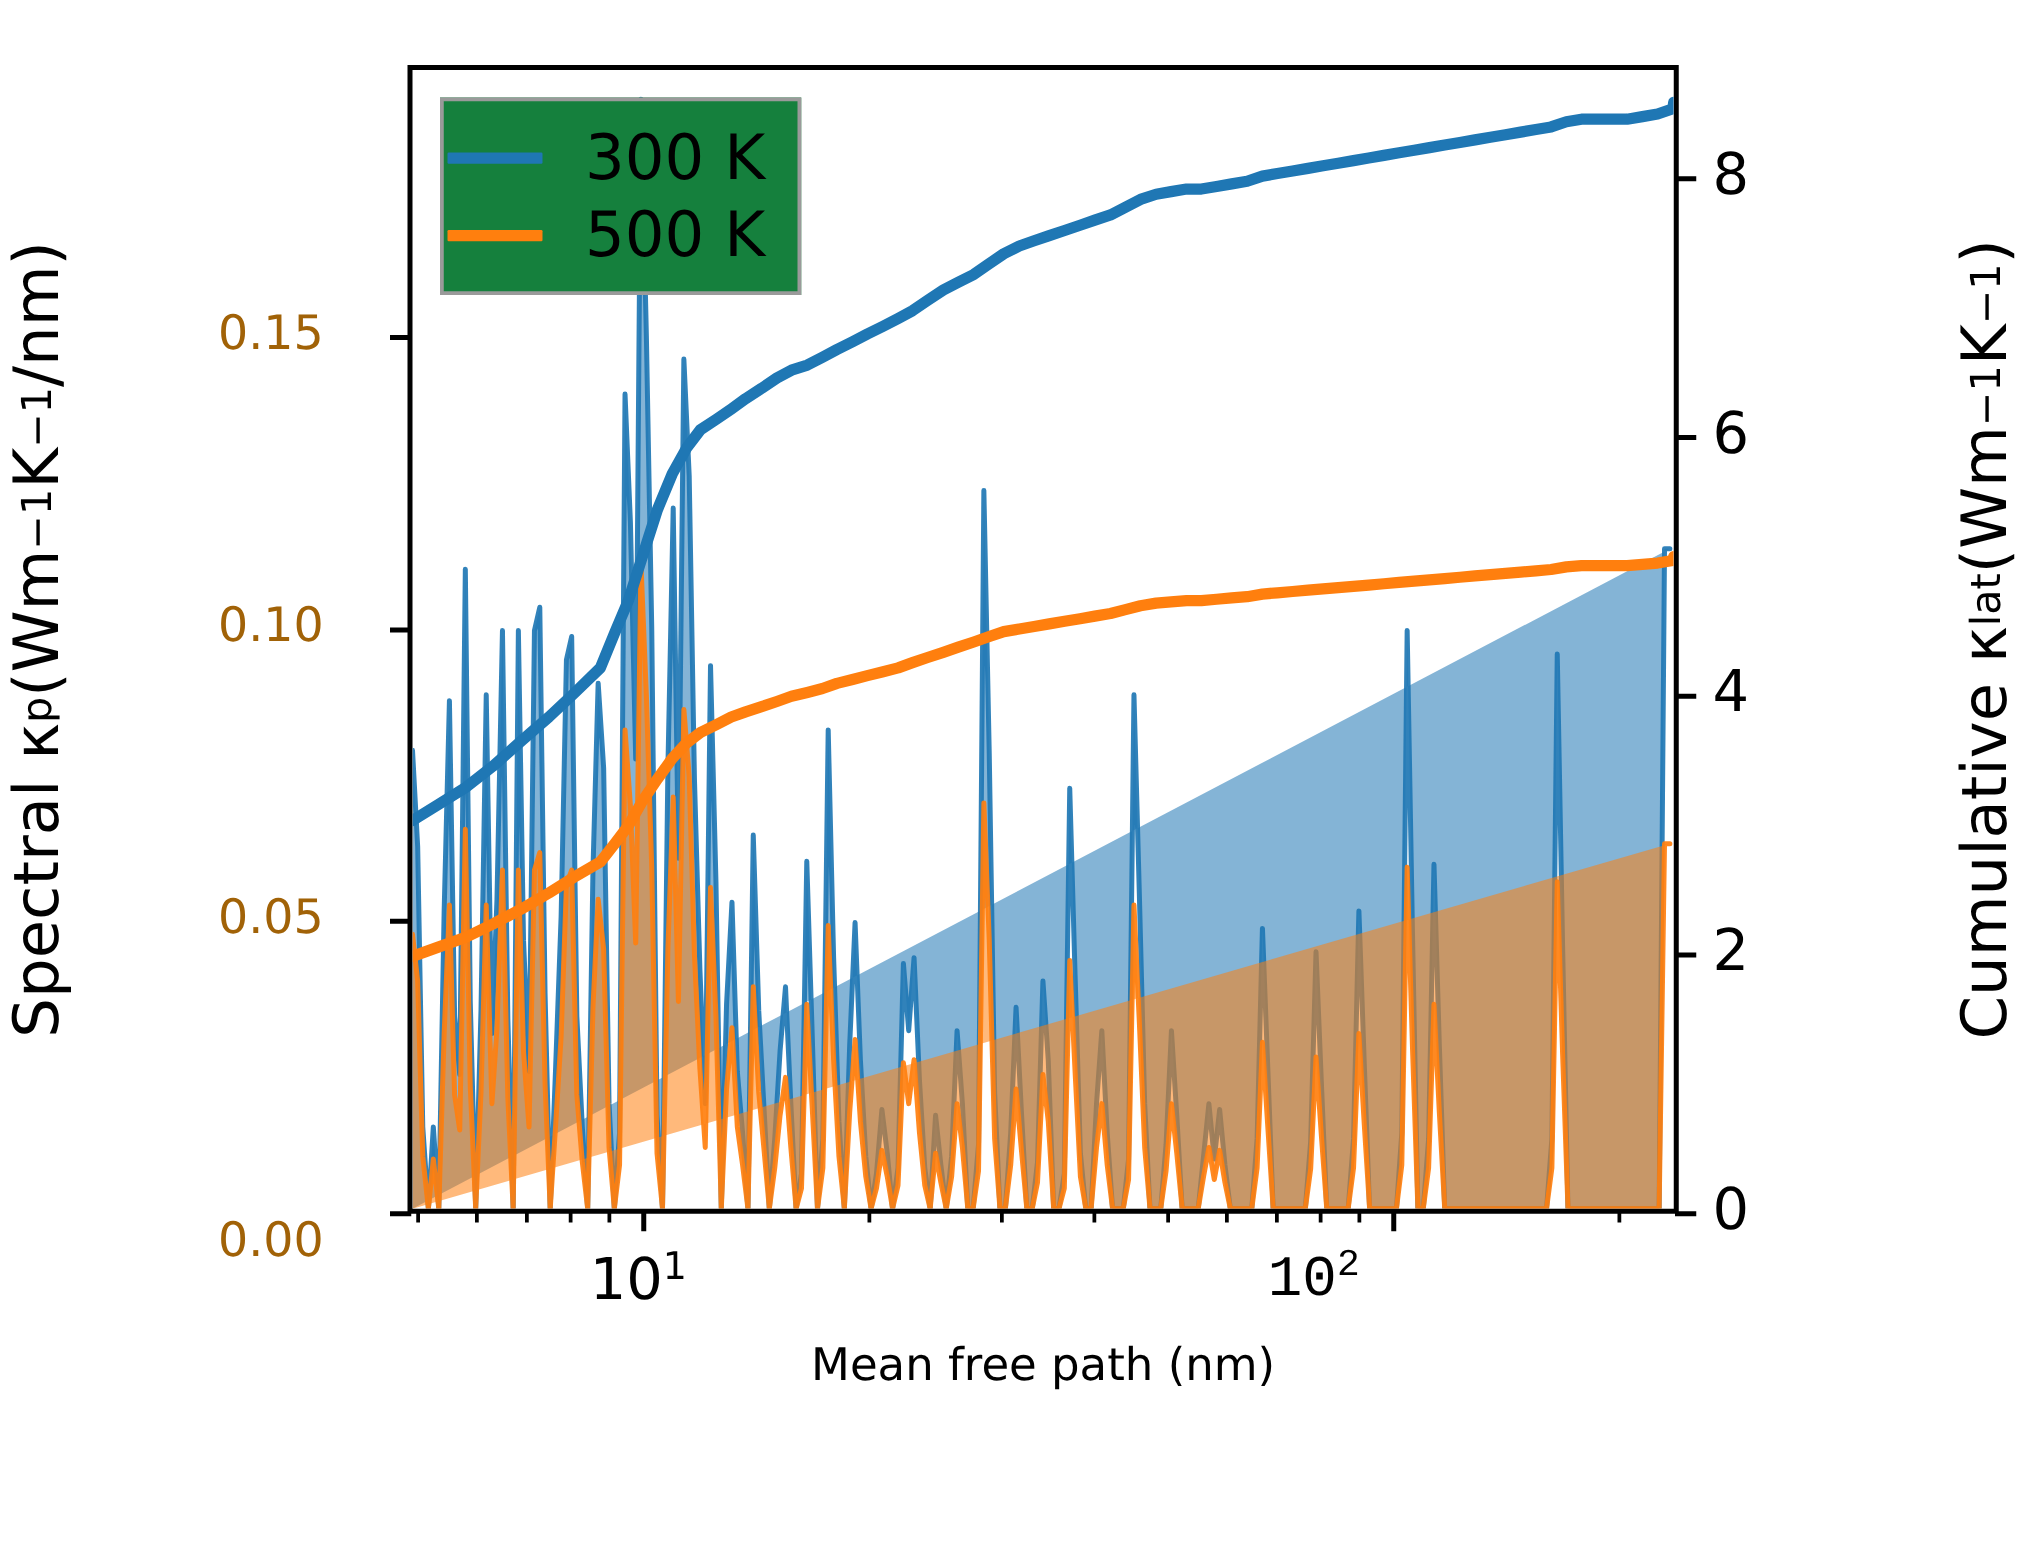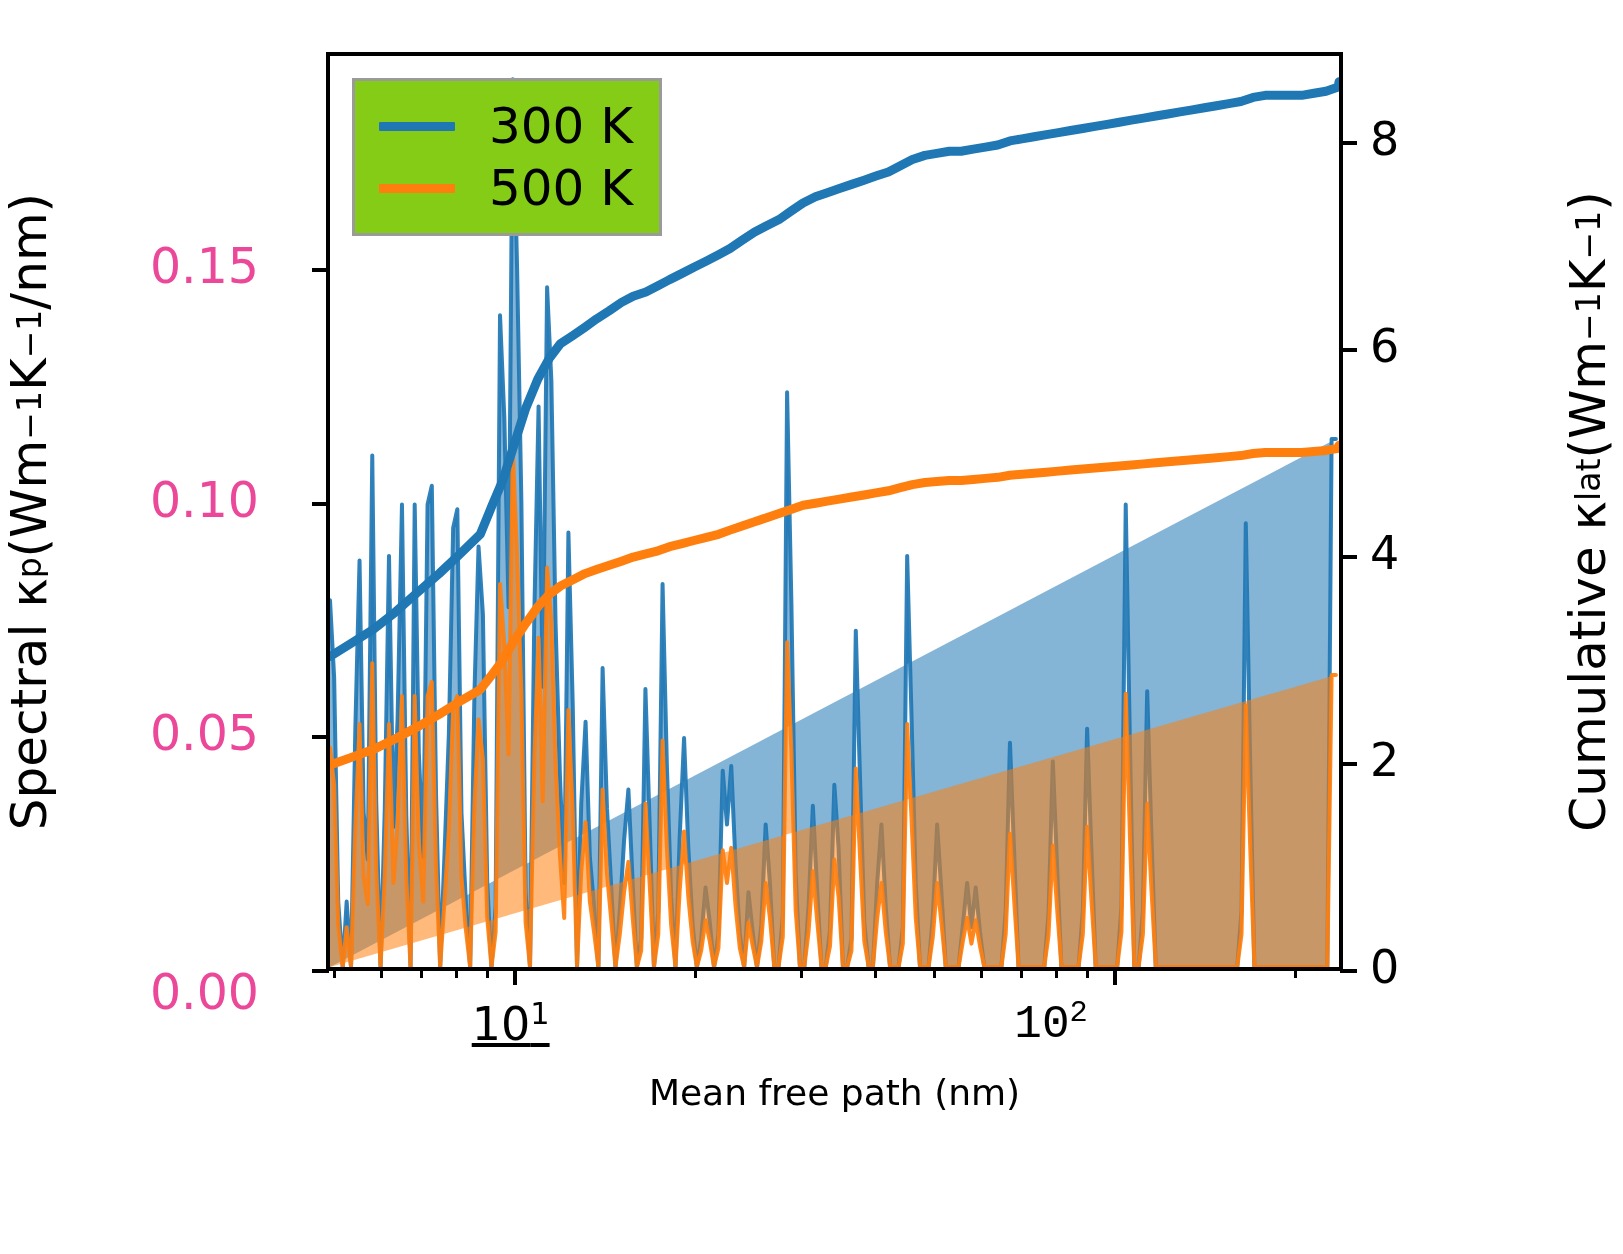--- a/index.html
+++ b/index.html
@@ -13,21 +13,21 @@
   #plot-svg{position:absolute;left:0;top:0;}
 
   
   .tick{position:absolute;background:#000;}
   .tick.y-major{width:17px;height:4px;left:-18px;}
   .tick.y2-major{width:17px;height:4px;right:-18px;}
   .tick.x-major{height:17px;width:4px;bottom:-18px;}
   .tick.x-minor{height:10px;width:3px;bottom:-11px;}
 
   
-  .ylabel-tick{position:absolute;right:1364px;font-size:49px;color:#ec4899;
+  .ylabel-tick{position:absolute;right:1364px;font-size:38px;color:#a16207;
                transform:translateY(-50%);white-space:nowrap;}
   .y2label-tick{position:absolute;left:1370px;font-size:46px;color:#000;
                 transform:translateY(-50%);white-space:nowrap;}
   .xlabel-tick{position:absolute;top:996px;font-size:46px;color:#000;
                transform:translateX(-50%);white-space:nowrap;}
   .xlabel-tick sup{font-size:0.66em;vertical-align:super;}
 
   
   #ylabel-left{position:absolute;left:-6px;top:52px;width:919px;height:70px;
                transform-origin:0 0;transform:rotate(-90deg) translate(-919px,0);
@@ -37,21 +37,21 @@
                 transform-origin:0 0;transform:rotate(-90deg) translate(-919px,0);
                 display:flex;align-items:center;justify-content:center;
                 font-size:50px;color:#000;white-space:nowrap;}
   #xlabel{position:absolute;left:326px;top:1072px;width:1017px;text-align:center;
           font-size:36px;color:#000;white-space:nowrap;}
   sub{font-size:0.66em;vertical-align:sub;}
   sup{font-size:0.66em;vertical-align:super;}
 
   
   #legend{position:absolute;left:352px;top:78px;border:3px solid #9a9a9a;
-          background:#84cc16;padding:14px 26px 14px 24px;z-index:6;}
+          background:#15803d;padding:14px 26px 14px 3px;z-index:6;}
   .legend-row{display:flex;align-items:center;height:62px;}
   .legend-swatch{width:76px;height:9px;border-radius:1px;margin-right:34px;}
   .legend-text{font-size:50px;color:#000;white-space:nowrap;}
 </style>
 </head>
 <body>
 
 <div id="figure">
 
   <div id="ylabel-left">
@@ -83,21 +83,21 @@
       <div class="ylabel-tick" style="top: 266.231px;">0.15</div>
     </div>
   <div id="y-right-ticklabels">
       <div class="y2label-tick" style="top: 967px;">0</div>
       <div class="y2label-tick" style="top: 759.955px;">2</div>
       <div class="y2label-tick" style="top: 552.909px;">4</div>
       <div class="y2label-tick" style="top: 345.864px;">6</div>
       <div class="y2label-tick" style="top: 138.818px;">8</div>
     </div>
   <div id="x-ticklabels">
-      <div class="xlabel-tick" style="left: 510.664px; text-decoration: underline;"><span>10</span><sup>1</sup></div>
+      <div class="xlabel-tick" style="left: 510.664px;"><span>10</span><sup>1</sup></div>
       <div class="xlabel-tick" style="left: 1051px; font-family: Liberation Mono, monospace;"><span>10</span><sup>2</sup></div>
     </div>
 
   <div id="plot-frame">
     <div id="plot-clip">
       <svg id="plot-svg" width="1009" height="911" viewBox="0 0 1009 911" preserveAspectRatio="none">
           <g>
             <path d="M0.00 911.00 L0.00 544.26 L4.14 621.35 L8.21 845.59 L12.72 911.00 L16.66 845.59 L21.02 911.00 L25.32 672.74 L29.54 504.55 L33.69 756.83 L37.78 803.55 L42.26 399.44 L46.21 745.15 L50.54 911.00 L54.80 752.16 L58.99 499.88 L63.53 770.85 L67.58 663.39 L71.97 448.49 L76.28 759.17 L80.53 911.00 L84.70 448.49 L88.81 696.10 L93.23 801.21 L97.56 448.49 L101.83 429.81 L106.03 738.14 L110.16 911.00 L114.56 796.54 L118.89 677.41 L123.15 471.85 L127.34 453.16 L131.47 756.83 L135.84 845.59 L140.14 911.00 L144.37 640.04 L148.53 490.54 L152.91 558.28 L157.23 826.91 L161.47 911.00 L165.64 850.27 L170.02 259.28 L174.33 362.06 L178.57 551.27 L182.74 23.36 L187.10 212.57 L191.39 446.16 L195.61 836.25 L200.00 911.00 L204.32 558.28 L208.57 350.38 L212.75 630.69 L217.09 231.25 L221.36 324.69 L225.56 567.62 L229.92 719.46 L234.20 826.91 L238.41 476.52 L242.76 649.38 L247.03 911.00 L251.24 747.49 L255.58 665.73 L259.85 801.21 L264.05 850.27 L268.36 911.00 L272.61 612.01 L276.97 752.16 L281.26 831.58 L285.47 911.00 L289.80 854.94 L294.05 784.86 L298.40 733.47 L302.68 826.91 L306.89 911.00 L311.19 882.97 L315.42 633.03 L319.73 770.85 L323.98 911.00 L328.30 854.94 L332.56 527.91 L336.89 710.11 L341.15 840.92 L345.48 911.00 L349.74 780.19 L354.06 682.08 L358.31 791.87 L362.63 868.95 L366.87 911.00 L371.17 882.97 L375.53 831.58 L379.81 866.62 L384.03 911.00 L388.41 878.30 L392.72 714.78 L396.96 768.51 L401.24 710.11 L405.57 808.22 L409.82 878.30 L414.12 911.00 L418.44 836.25 L422.70 875.96 L426.99 911.00 L431.31 868.95 L435.66 768.51 L439.93 826.91 L444.24 911.00 L448.47 911.00 L452.82 859.61 L457.09 336.37 L461.39 546.60 L465.70 817.56 L469.95 911.00 L474.29 911.00 L478.56 850.27 L482.85 749.82 L487.15 833.92 L491.46 911.00 L495.77 911.00 L500.01 873.63 L504.34 728.80 L508.60 791.87 L512.93 911.00 L517.19 911.00 L521.46 882.97 L525.79 574.63 L530.06 724.13 L534.32 866.62 L538.65 911.00 L542.90 911.00 L547.22 826.91 L551.46 768.51 L555.76 850.27 L560.05 911.00 L564.33 911.00 L568.60 911.00 L572.86 871.29 L577.17 499.88 L581.46 658.72 L585.74 826.91 L590.00 911.00 L594.30 911.00 L598.58 911.00 L602.85 859.61 L607.15 768.51 L611.42 836.25 L615.73 911.00 L620.02 911.00 L624.28 911.00 L628.57 911.00 L632.84 868.95 L637.12 826.91 L641.43 871.29 L645.71 831.58 L649.96 875.96 L654.28 911.00 L658.56 911.00 L662.82 911.00 L667.13 911.00 L671.41 911.00 L675.69 854.94 L679.95 686.75 L684.25 798.88 L688.52 911.00 L692.83 911.00 L697.10 911.00 L701.38 911.00 L705.66 911.00 L709.97 911.00 L714.25 911.00 L718.52 857.27 L722.82 705.44 L727.11 810.56 L731.40 911.00 L735.68 911.00 L739.95 911.00 L744.25 911.00 L748.53 911.00 L752.83 854.94 L757.12 672.74 L761.40 794.21 L765.68 911.00 L769.99 911.00 L774.27 911.00 L778.56 911.00 L782.87 911.00 L787.15 911.00 L791.44 850.27 L795.73 448.49 L800.00 691.43 L804.30 911.00 L808.60 911.00 L812.90 854.94 L817.18 635.36 L821.47 780.19 L825.76 911.00 L830.05 911.00 L834.35 911.00 L838.62 911.00 L842.93 911.00 L847.21 911.00 L851.49 911.00 L855.79 911.00 L860.08 911.00 L864.35 911.00 L868.64 911.00 L872.93 911.00 L877.21 911.00 L881.51 911.00 L885.80 911.00 L890.09 911.00 L894.37 911.00 L898.65 911.00 L902.94 911.00 L907.23 911.00 L911.51 854.94 L915.80 467.18 L920.08 700.77 L924.37 911.00 L928.66 911.00 L932.96 911.00 L937.24 911.00 L941.54 911.00 L945.82 911.00 L950.12 911.00 L954.41 911.00 L958.70 911.00 L963.00 911.00 L967.29 911.00 L971.58 911.00 L975.87 911.00 L980.16 911.00 L984.45 911.00 L988.74 911.00 L993.03 911.00 L997.32 911.00 L1001.61 383.09 L1005.90 383.09 L1009.00 NaN L1009.00 911.00 Z" fill="#1f77b4" fill-opacity="0.55" stroke="none"></path>
             <path d="M0.00 544.26 L4.14 621.35 L8.21 845.59 L12.72 911.00 L16.66 845.59 L21.02 911.00 L25.32 672.74 L29.54 504.55 L33.69 756.83 L37.78 803.55 L42.26 399.44 L46.21 745.15 L50.54 911.00 L54.80 752.16 L58.99 499.88 L63.53 770.85 L67.58 663.39 L71.97 448.49 L76.28 759.17 L80.53 911.00 L84.70 448.49 L88.81 696.10 L93.23 801.21 L97.56 448.49 L101.83 429.81 L106.03 738.14 L110.16 911.00 L114.56 796.54 L118.89 677.41 L123.15 471.85 L127.34 453.16 L131.47 756.83 L135.84 845.59 L140.14 911.00 L144.37 640.04 L148.53 490.54 L152.91 558.28 L157.23 826.91 L161.47 911.00 L165.64 850.27 L170.02 259.28 L174.33 362.06 L178.57 551.27 L182.74 23.36 L187.10 212.57 L191.39 446.16 L195.61 836.25 L200.00 911.00 L204.32 558.28 L208.57 350.38 L212.75 630.69 L217.09 231.25 L221.36 324.69 L225.56 567.62 L229.92 719.46 L234.20 826.91 L238.41 476.52 L242.76 649.38 L247.03 911.00 L251.24 747.49 L255.58 665.73 L259.85 801.21 L264.05 850.27 L268.36 911.00 L272.61 612.01 L276.97 752.16 L281.26 831.58 L285.47 911.00 L289.80 854.94 L294.05 784.86 L298.40 733.47 L302.68 826.91 L306.89 911.00 L311.19 882.97 L315.42 633.03 L319.73 770.85 L323.98 911.00 L328.30 854.94 L332.56 527.91 L336.89 710.11 L341.15 840.92 L345.48 911.00 L349.74 780.19 L354.06 682.08 L358.31 791.87 L362.63 868.95 L366.87 911.00 L371.17 882.97 L375.53 831.58 L379.81 866.62 L384.03 911.00 L388.41 878.30 L392.72 714.78 L396.96 768.51 L401.24 710.11 L405.57 808.22 L409.82 878.30 L414.12 911.00 L418.44 836.25 L422.70 875.96 L426.99 911.00 L431.31 868.95 L435.66 768.51 L439.93 826.91 L444.24 911.00 L448.47 911.00 L452.82 859.61 L457.09 336.37 L461.39 546.60 L465.70 817.56 L469.95 911.00 L474.29 911.00 L478.56 850.27 L482.85 749.82 L487.15 833.92 L491.46 911.00 L495.77 911.00 L500.01 873.63 L504.34 728.80 L508.60 791.87 L512.93 911.00 L517.19 911.00 L521.46 882.97 L525.79 574.63 L530.06 724.13 L534.32 866.62 L538.65 911.00 L542.90 911.00 L547.22 826.91 L551.46 768.51 L555.76 850.27 L560.05 911.00 L564.33 911.00 L568.60 911.00 L572.86 871.29 L577.17 499.88 L581.46 658.72 L585.74 826.91 L590.00 911.00 L594.30 911.00 L598.58 911.00 L602.85 859.61 L607.15 768.51 L611.42 836.25 L615.73 911.00 L620.02 911.00 L624.28 911.00 L628.57 911.00 L632.84 868.95 L637.12 826.91 L641.43 871.29 L645.71 831.58 L649.96 875.96 L654.28 911.00 L658.56 911.00 L662.82 911.00 L667.13 911.00 L671.41 911.00 L675.69 854.94 L679.95 686.75 L684.25 798.88 L688.52 911.00 L692.83 911.00 L697.10 911.00 L701.38 911.00 L705.66 911.00 L709.97 911.00 L714.25 911.00 L718.52 857.27 L722.82 705.44 L727.11 810.56 L731.40 911.00 L735.68 911.00 L739.95 911.00 L744.25 911.00 L748.53 911.00 L752.83 854.94 L757.12 672.74 L761.40 794.21 L765.68 911.00 L769.99 911.00 L774.27 911.00 L778.56 911.00 L782.87 911.00 L787.15 911.00 L791.44 850.27 L795.73 448.49 L800.00 691.43 L804.30 911.00 L808.60 911.00 L812.90 854.94 L817.18 635.36 L821.47 780.19 L825.76 911.00 L830.05 911.00 L834.35 911.00 L838.62 911.00 L842.93 911.00 L847.21 911.00 L851.49 911.00 L855.79 911.00 L860.08 911.00 L864.35 911.00 L868.64 911.00 L872.93 911.00 L877.21 911.00 L881.51 911.00 L885.80 911.00 L890.09 911.00 L894.37 911.00 L898.65 911.00 L902.94 911.00 L907.23 911.00 L911.51 854.94 L915.80 467.18 L920.08 700.77 L924.37 911.00 L928.66 911.00 L932.96 911.00 L937.24 911.00 L941.54 911.00 L945.82 911.00 L950.12 911.00 L954.41 911.00 L958.70 911.00 L963.00 911.00 L967.29 911.00 L971.58 911.00 L975.87 911.00 L980.16 911.00 L984.45 911.00 L988.74 911.00 L993.03 911.00 L997.32 911.00 L1001.61 383.09 L1005.90 383.09 L1009.00 NaN" fill="none" stroke="#1f77b4" stroke-opacity="0.92" stroke-width="4" stroke-linejoin="round" stroke-linecap="round"></path>
           </g>

